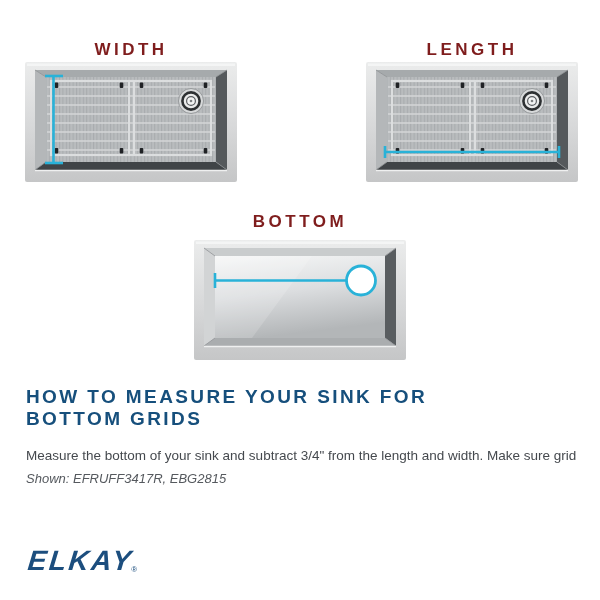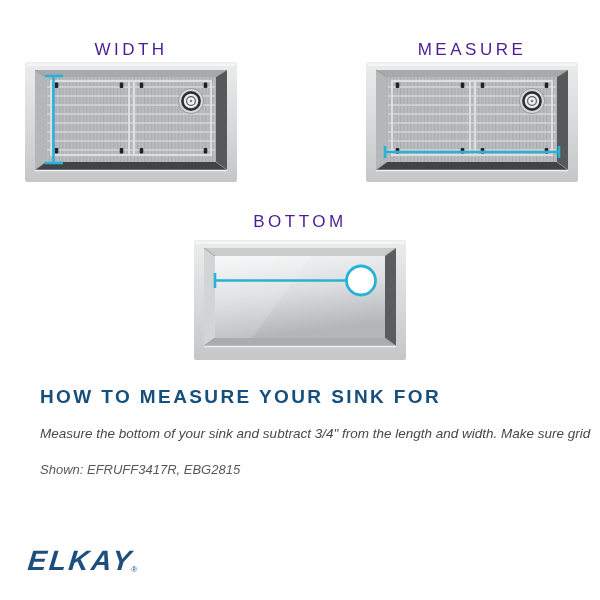--- a/index.html
+++ b/index.html
@@ -9,46 +9,45 @@
     width:600px; height:600px;
     background:#ffffff;
     font-family:"Liberation Sans", sans-serif;
     overflow:hidden;
   }
   .sink-label {
     position:absolute;
     width:212px;
     text-align:center;
     font-size:17px;
-    font-weight:normal;
+    font-weight:bold;
     letter-spacing:3.5px;
-    color:#4c1d95;
+    color:#7f1d1d;
   }
   .sink-figure { position:absolute; width:212px; height:120px; }
   .sink-figure svg { display:block; }
 
-  .instructions { position:absolute; left:40px; top:386px; }
+  .instructions { position:absolute; left:26px; top:386px; }
   .heading-line {
     font-size:19px;
     font-weight:bold;
     letter-spacing:2.4px;
     line-height:22px;
     color:#164F7C;
     white-space:nowrap;
   }
   .body-copy { margin-top:13px; }
   .body-line {
     font-size:13.5px;
     line-height:25px;
     color:#45494E;
     white-space:nowrap;
-    font-style:italic;
   }
   .shown-note {
-    margin-top:16px;
+    margin-top:3px;
     font-size:13px;
     font-style:italic;
     color:#55595E;
     white-space:nowrap;
   }
   .logo {
     position:absolute;
     left:28px; top:545px;
     color:#1C4E7E;
     white-space:nowrap;
@@ -159,21 +158,21 @@
     <svg width="212" height="120" viewBox="0 0 212 120">
       <use href="#grid-sink"></use>
       <g stroke="#29B2D8" stroke-width="2.6" fill="none">
         <line x1="28.5" y1="14" x2="28.5" y2="101"></line>
         <line x1="20" y1="14" x2="38" y2="14"></line>
         <line x1="20" y1="101" x2="38" y2="101"></line>
       </g>
     </svg>
   </div>
 
-  <div class="sink-label" style="left:366px; top:40px;">MEASURE</div>
+  <div class="sink-label" style="left:366px; top:40px;">LENGTH</div>
   <div class="sink-figure" style="left:366px; top:62px;">
     <svg width="212" height="120" viewBox="0 0 212 120">
       <use href="#grid-sink"></use>
       <g stroke="#29B2D8" stroke-width="2.6" fill="none">
         <line x1="19" y1="90" x2="193" y2="90"></line>
         <line x1="19" y1="84" x2="19" y2="96"></line>
         <line x1="193" y1="84" x2="193" y2="96"></line>
       </g>
     </svg>
   </div>
@@ -185,20 +184,21 @@
       <g stroke="#29B2D8" stroke-width="2.6" fill="none">
         <line x1="21" y1="33" x2="21" y2="48"></line>
         <line x1="21" y1="40.5" x2="152" y2="40.5"></line>
       </g>
       <circle cx="167" cy="40.5" r="14.5" fill="#ffffff" stroke="#29B2D8" stroke-width="2.8"></circle>
     </svg>
   </div>
 
   <div class="instructions">
     <div class="heading-line">HOW TO MEASURE YOUR SINK FOR</div>
+    <div class="heading-line">BOTTOM GRIDS</div>
     <div class="body-copy">
       <div class="body-line">Measure the bottom of your sink and subtract 3/4" from the length and width. Make sure grid</div>
     </div>
     <div class="shown-note">Shown: EFRUFF3417R, EBG2815</div>
   </div>
 
   <div class="logo">
     <span class="logo-text">ELKAY</span><span class="logo-reg">®</span>
   </div>
 

